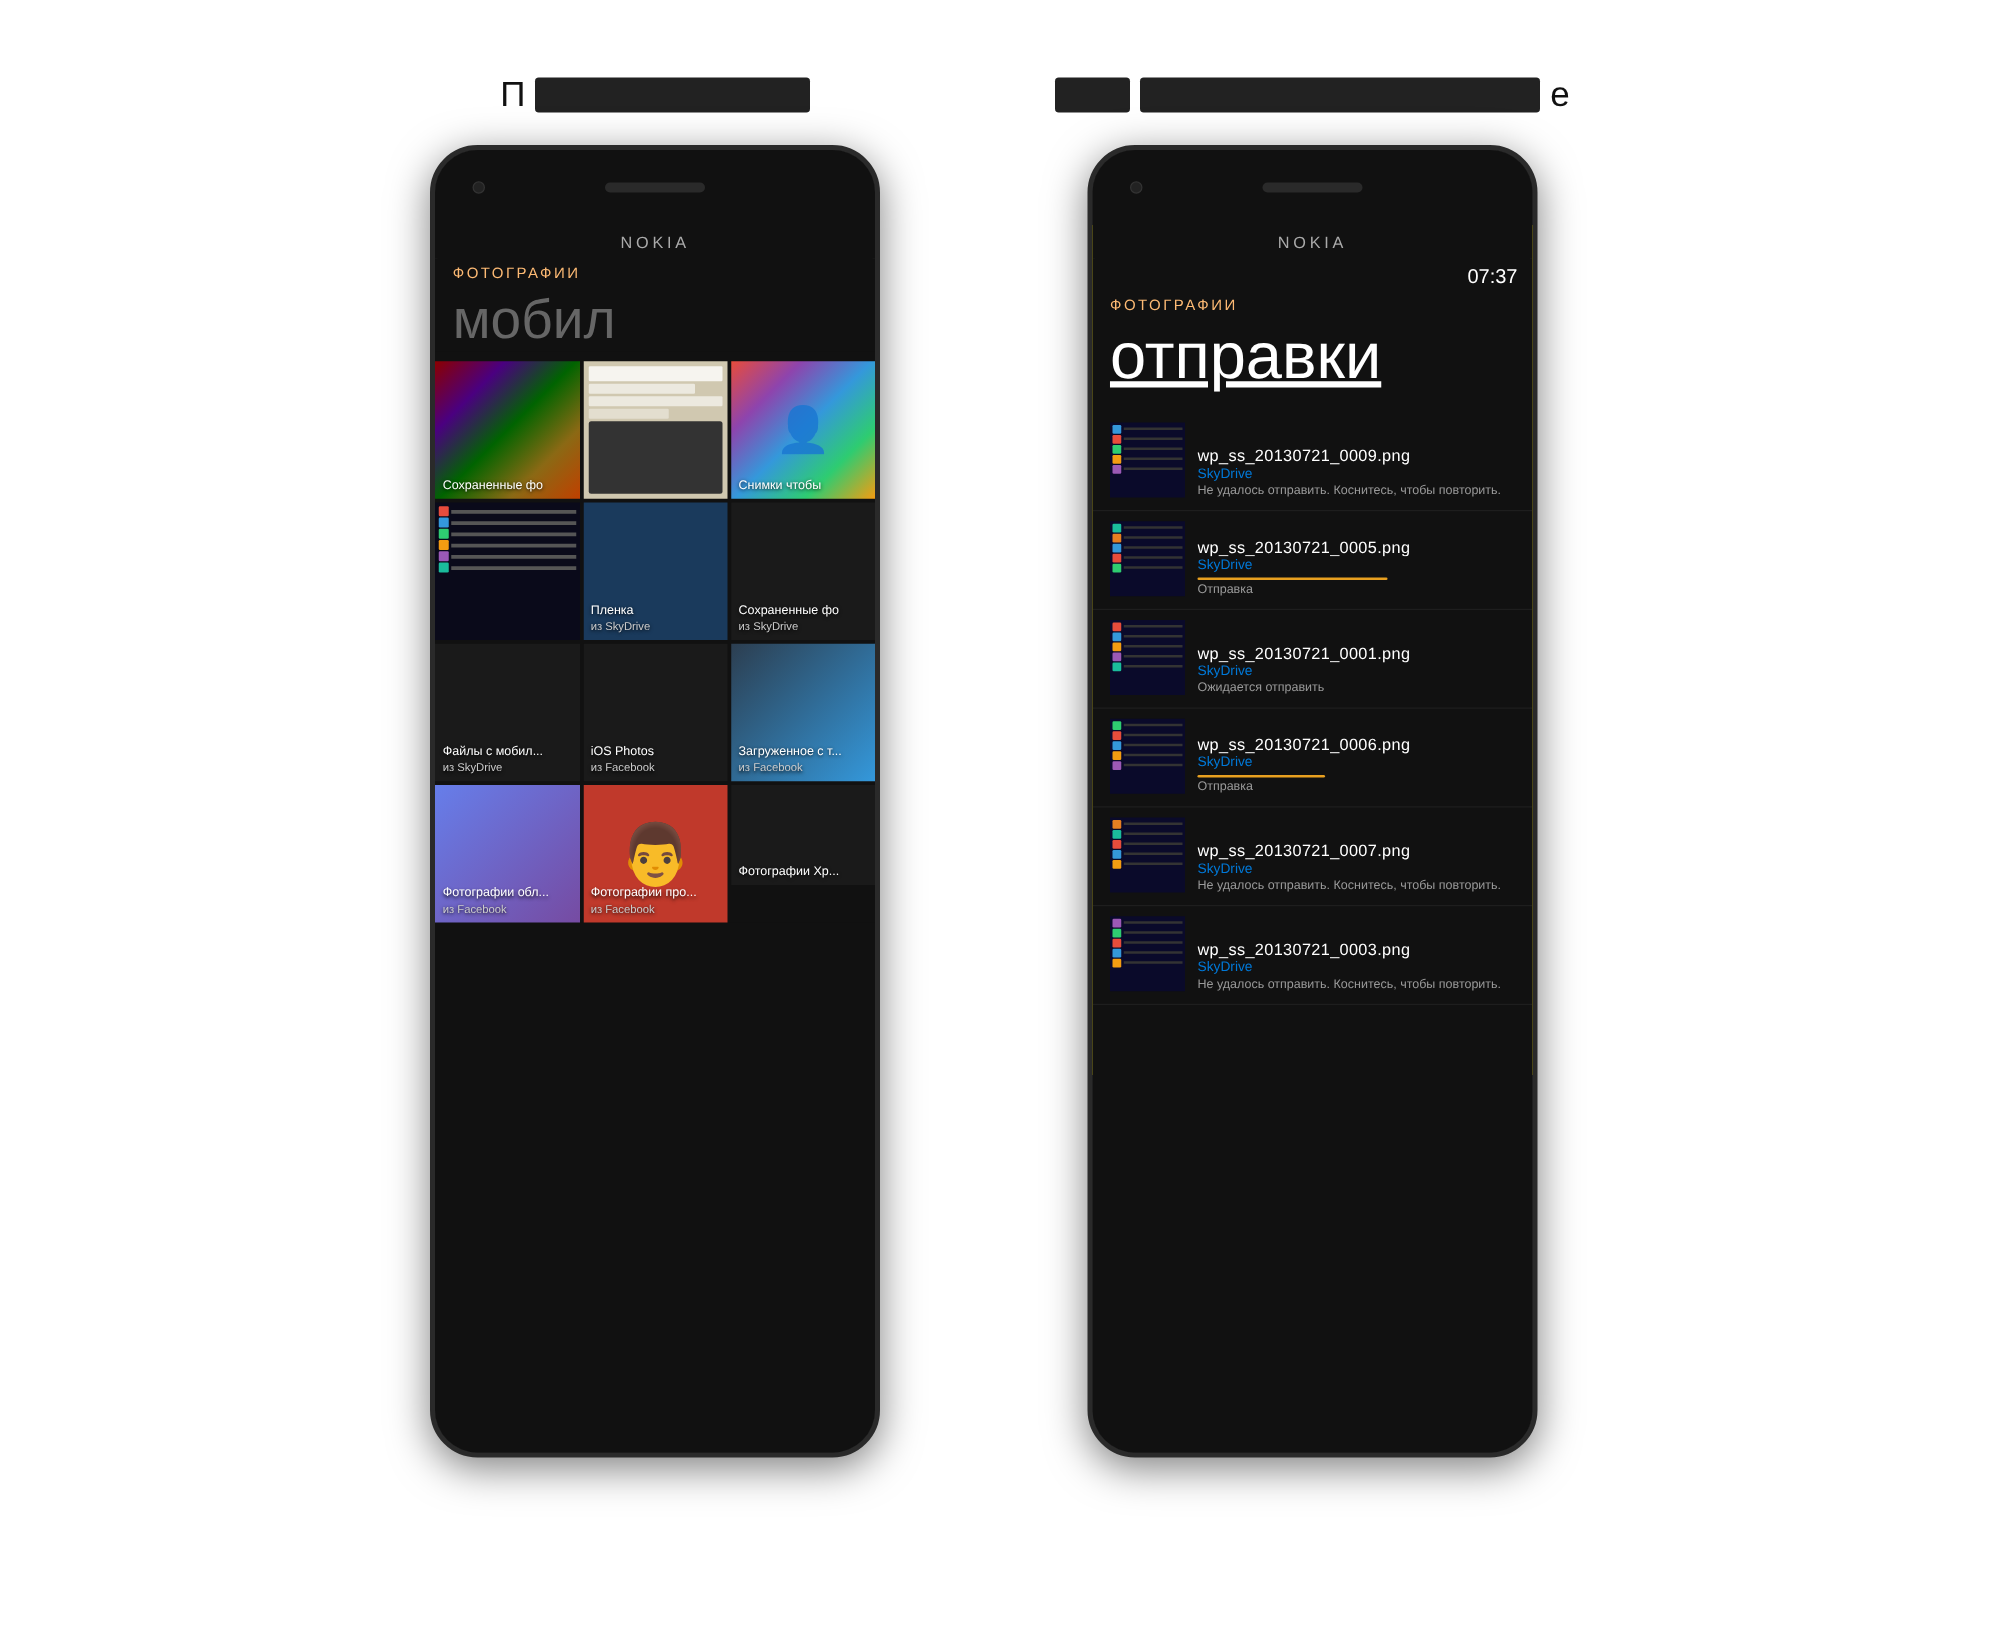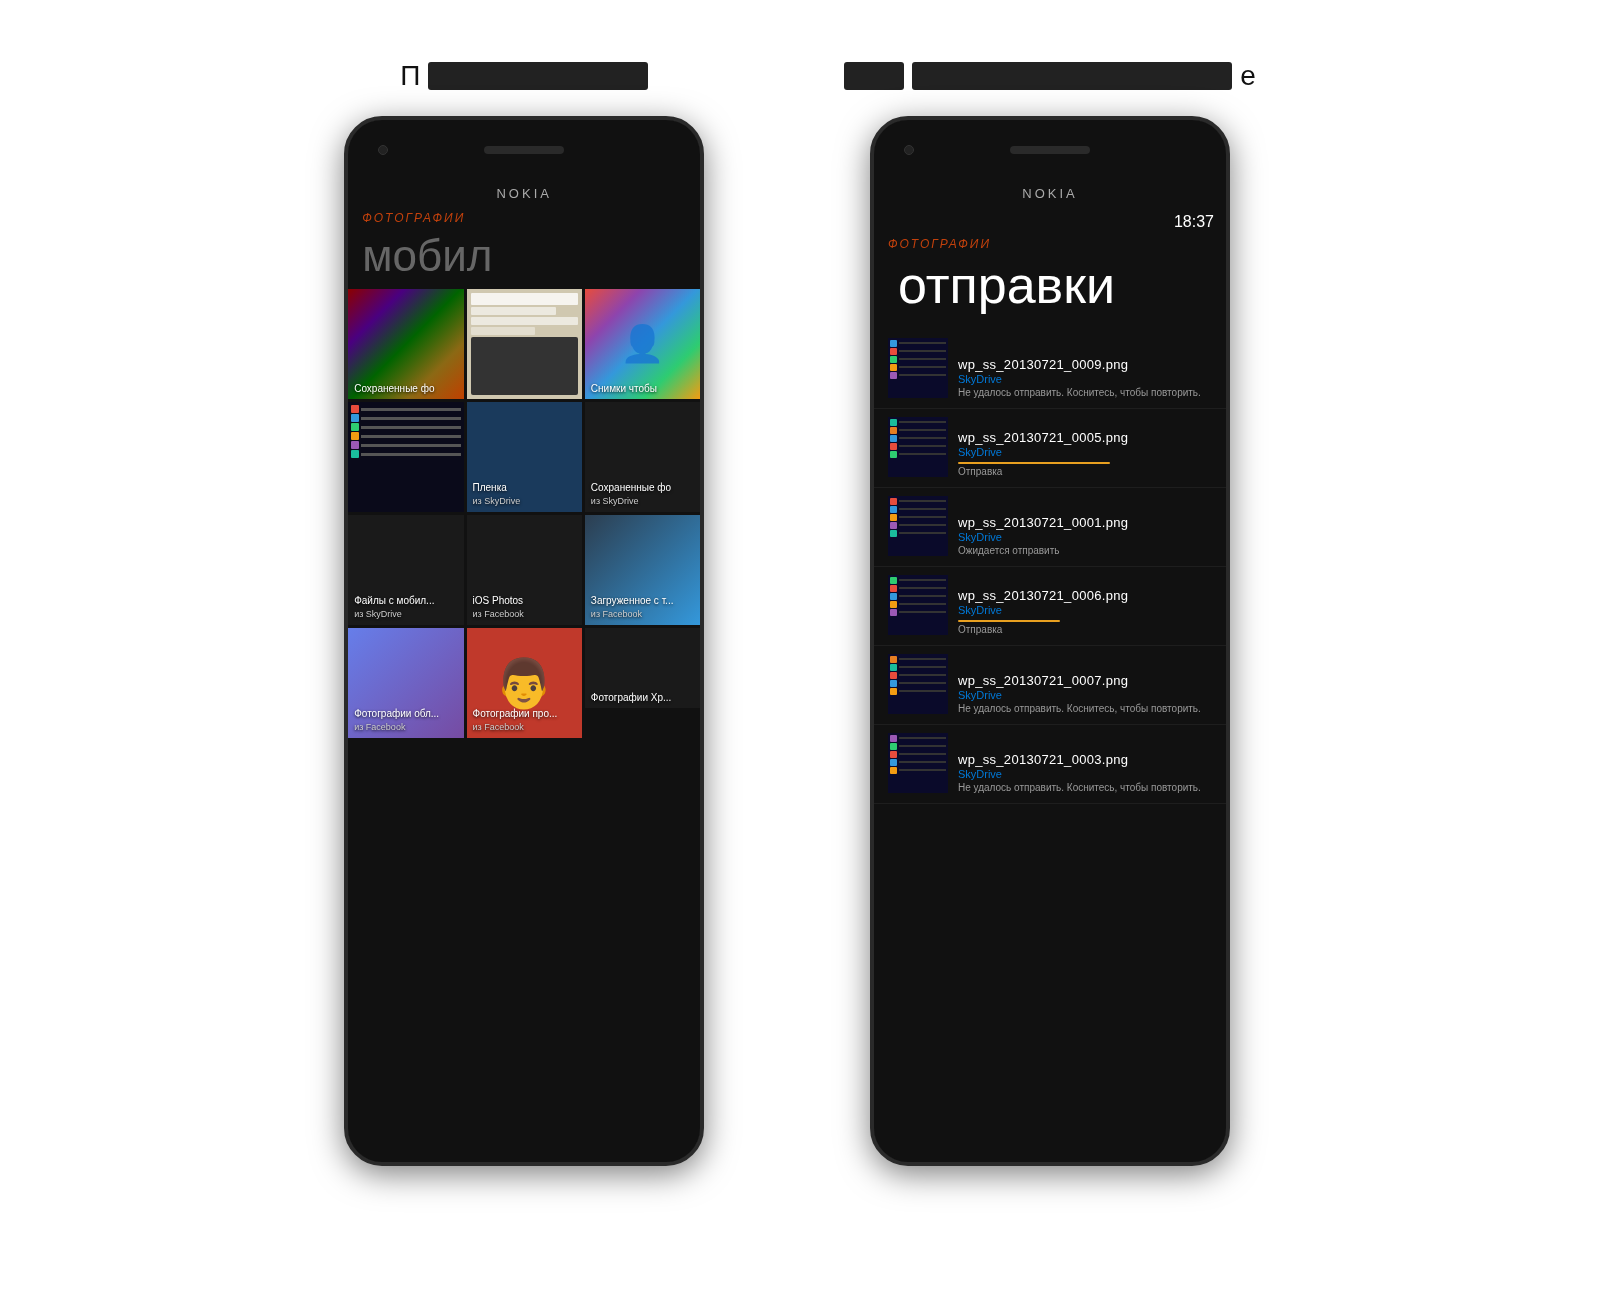--- a/index.html
+++ b/index.html
@@ -121,24 +121,23 @@
       color: #fff;
       font-weight: 300;
     }
 
     .screen-header {
       padding: 4px 14px 6px;
     }
 
     .screen-section-title {
       font-size: 12px;
-      color: #c2410c;
+      color: #fdba74;
       letter-spacing: 2px;
       text-transform: uppercase;
-      font-style: italic;
     }
 
     .screen-big-tabs {
       display: flex;
       align-items: baseline;
       gap: 14px;
       padding: 0 14px;
     }
 
     .tab-active {
@@ -404,28 +403,28 @@
       <div class="phone-yellow-right"></div>
 
       <div class="phone-top-bar">
         <div class="phone-camera"></div>
         <div class="phone-speaker"></div>
       </div>
       <div class="nokia-text">NOKIA</div>
 
       <div class="phone-screen screen-2">
         <div class="status-bar">
-          <span>18:37</span>
+          <span>07:37</span>
         </div>
 
         <div class="screen-header">
           <div class="screen-section-title">ФОТОГРАФИИ</div>
         </div>
 
-        <div style="padding: 0 24px 12px;">
+        <div style="padding: 0 14px 12px; text-decoration: underline;">
           <div style="font-size: 52px; font-weight: 200; color: #fff; line-height: 1.1;">отправки</div>
         </div>
 
         <div class="send-list">
 
           <div class="send-item">
             <div class="send-thumb" style="background:#0a0a2a;">
               <div style="padding:2px;height:100%;overflow:hidden;">
                 <div style="display:flex;gap:2px;margin-bottom:1px;">
                     <div style="width:7px;height:7px;background:#3498db;border-radius:1px;"></div>

